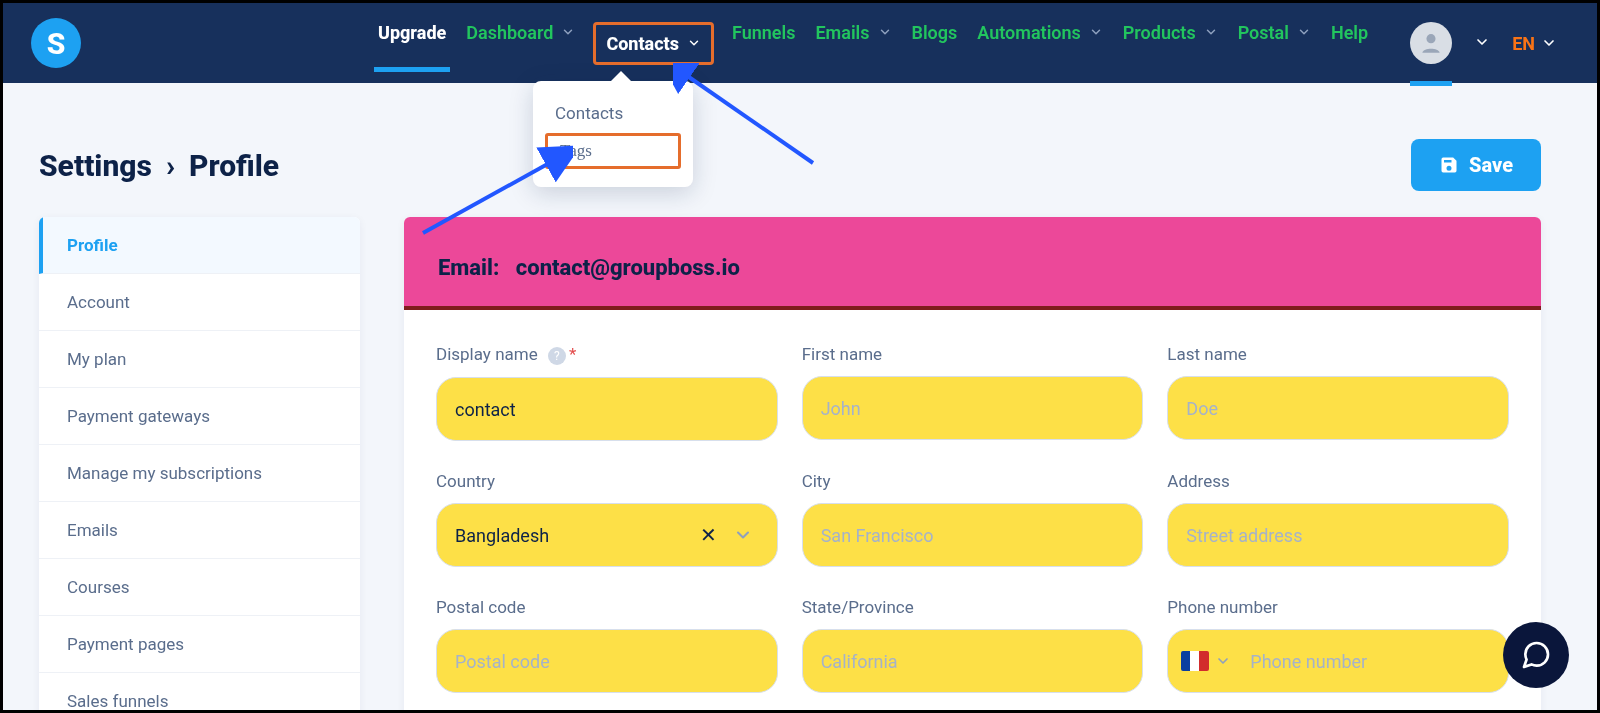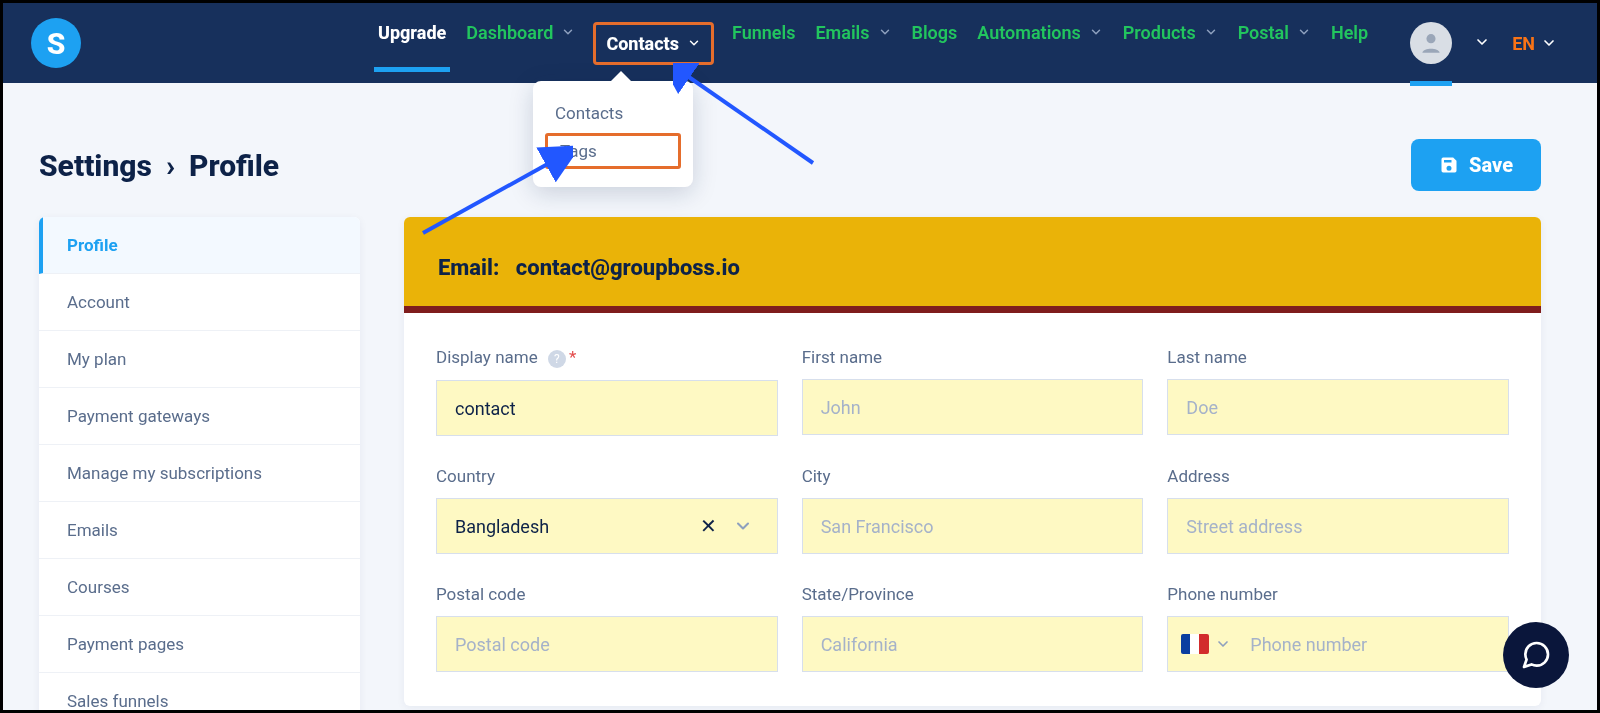--- a/index.html
+++ b/index.html
@@ -36,48 +36,48 @@
   .dropdown{
     position:absolute; top:78px; left:530px; width:160px; background:#fff;
     border-radius:8px; box-shadow:0 6px 24px rgba(15,40,80,.18); padding:14px 0 18px;
     z-index:30;
   }
   .dropdown::before{
     content:"";position:absolute;top:-10px;left:78px;border-left:10px solid transparent;
     border-right:10px solid transparent;border-bottom:10px solid #fff;
   }
   .dropdown .ditem{padding:8px 22px;color:#5a6d8c;font-size:17px;cursor:pointer;}
-  .dropdown .ditem.hl{border:3px solid #e56d2c;border-radius:3px;margin:2px 12px 0 12px;padding:5px 12px;}
+  .dropdown .ditem.hl{border:3px solid #e56d2c;border-radius:3px;margin:2px 12px 0 12px;padding:5px 12px;font-family:Liberation Serif, serif;}
 
   
   .arrow-svg{position:absolute;z-index:40;pointer-events:none;}
 
   
   .crumbrow{display:flex;align-items:center;justify-content:space-between;padding:56px 56px 0 36px;}
   .crumb{font-size:30px;font-weight:800;color:#0d2248;display:flex;gap:14px;align-items:center;}
   .crumb .sep{color:#0d2248;}
   .savebtn{background:#1da1f2;color:#fff;font-weight:800;font-size:20px;border:none;border-radius:8px;padding:14px 28px;display:flex;align-items:center;gap:10px;cursor:pointer;}
   .savebtn svg{width:20px;height:20px;}
 
   
   .body{display:flex;gap:44px;padding:26px 56px 0 36px;align-items:flex-start;}
   .sidebar{width:321px;background:#fff;border-radius:6px;box-shadow:0 2px 8px rgba(15,40,80,.06);overflow:hidden;}
   .sitem{padding:18px 28px;color:#5a6d8c;font-size:17px;border-bottom:1px solid #eef1f6;cursor:pointer;}
   .sitem.active{color:#1da1f2;font-weight:700;background:#f3f9ff;border-left:4px solid #1da1f2;padding-left:24px;}
   .sitem:last-child{border-bottom:none;}
 
   .main{flex:1;background:#fff;border-radius:6px;box-shadow:0 2px 8px rgba(15,40,80,.06);}
-  .emailbar{padding:38px 34px 26px;border-bottom:7px solid #7f1d1d;background:#eab308;border-radius:6px 6px 0 0;}
+  .emailbar{padding:38px 34px 26px;border-bottom:4px solid #7f1d1d;background:#ec4899;border-radius:6px 6px 0 0;}
   .emailbar .lab{font-size:22px;font-weight:800;color:#0d2248;}
   .formgrid{display:grid;grid-template-columns:repeat(3,1fr);gap:30px 24px;padding:34px 32px;}
   .field label{display:block;margin-bottom:12px;color:#5a6d8c;font-size:17px;}
   .field label .help{display:inline-block;width:18px;height:18px;border-radius:50%;background:#cfd8e6;color:#fff;font-size:12px;text-align:center;line-height:18px;margin-left:6px;}
   .field label .req{color:#e34d4d;margin-left:3px;}
   .inputwrap{position:relative;}
-  .txt{width:100%;height:56px;border:1px solid #d7dfec;border-radius:0;padding:0 18px;font-size:18px;color:#0d2248;background:#fef9c3;}
+  .txt{width:100%;height:64px;border:1px solid #d7dfec;border-radius:20px;padding:0 18px;font-size:18px;color:#0d2248;background:#fde047;}
   .txt::placeholder{color:#a5b2c9;}
   .country-select{display:flex;align-items:center;justify-content:space-between;}
   .country-select .cs-right{display:flex;align-items:center;gap:16px;padding-right:6px;}
   .country-select .xicon{font-size:20px;color:#0d2248;cursor:pointer;}
   .phoneflag{position:absolute;left:14px;top:50%;transform:translateY(-50%);display:flex;align-items:center;gap:6px;}
   .flag-fr{width:28px;height:20px;display:inline-block;background:linear-gradient(90deg,#0a3ea0 0 33%,#fff 33% 66%,#d22c2c 66% 100%);border-radius:2px;}
   .phone{padding-left:82px;}
 
   
   .chatbubble{position:absolute;right:28px;bottom:22px;width:66px;height:66px;border-radius:50%;background:#0a163b;display:flex;align-items:center;justify-content:center;z-index:50;cursor:pointer;}

